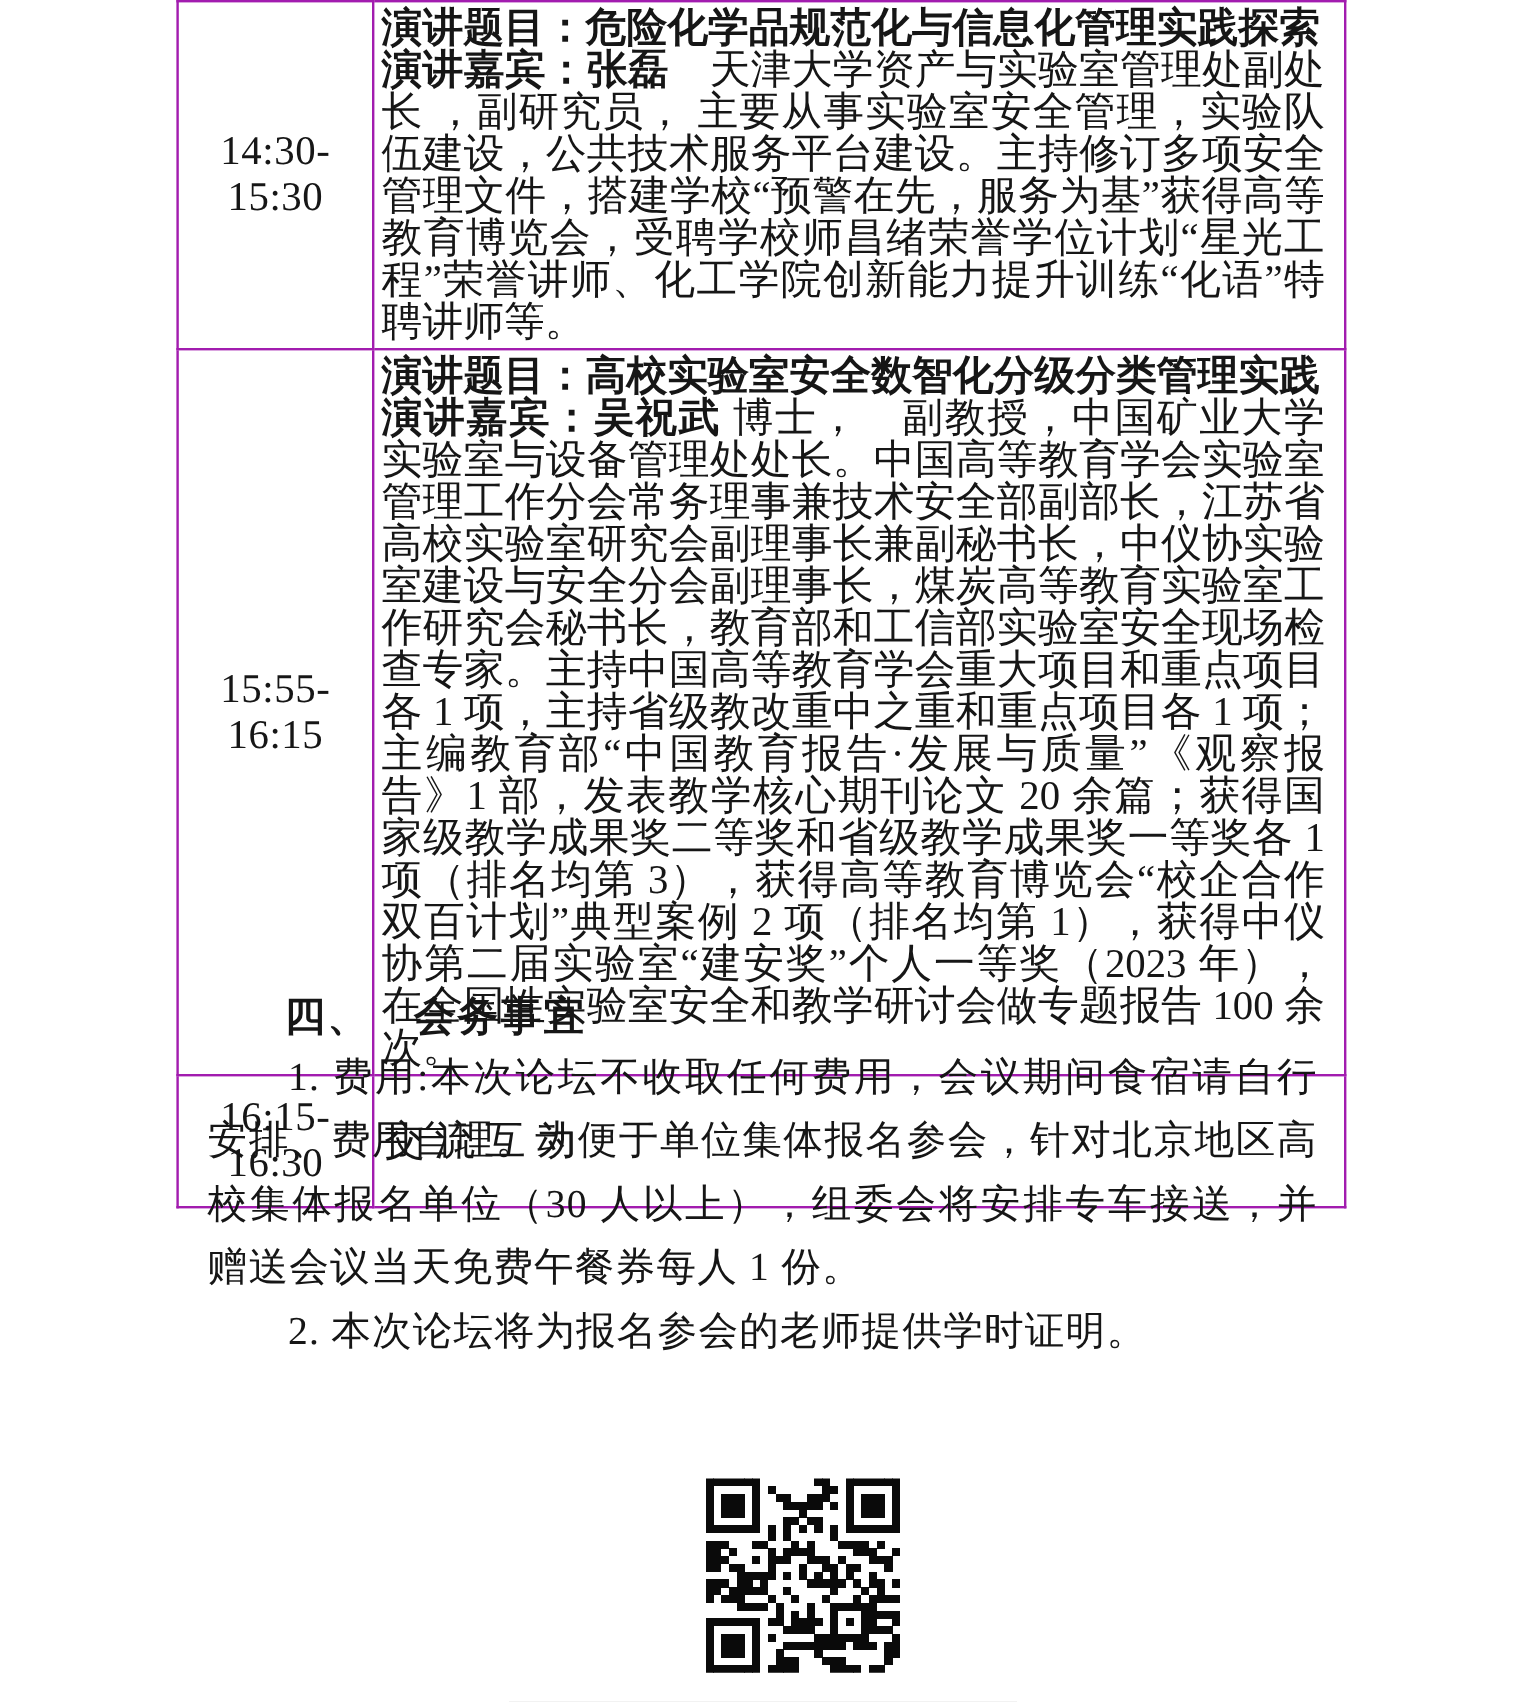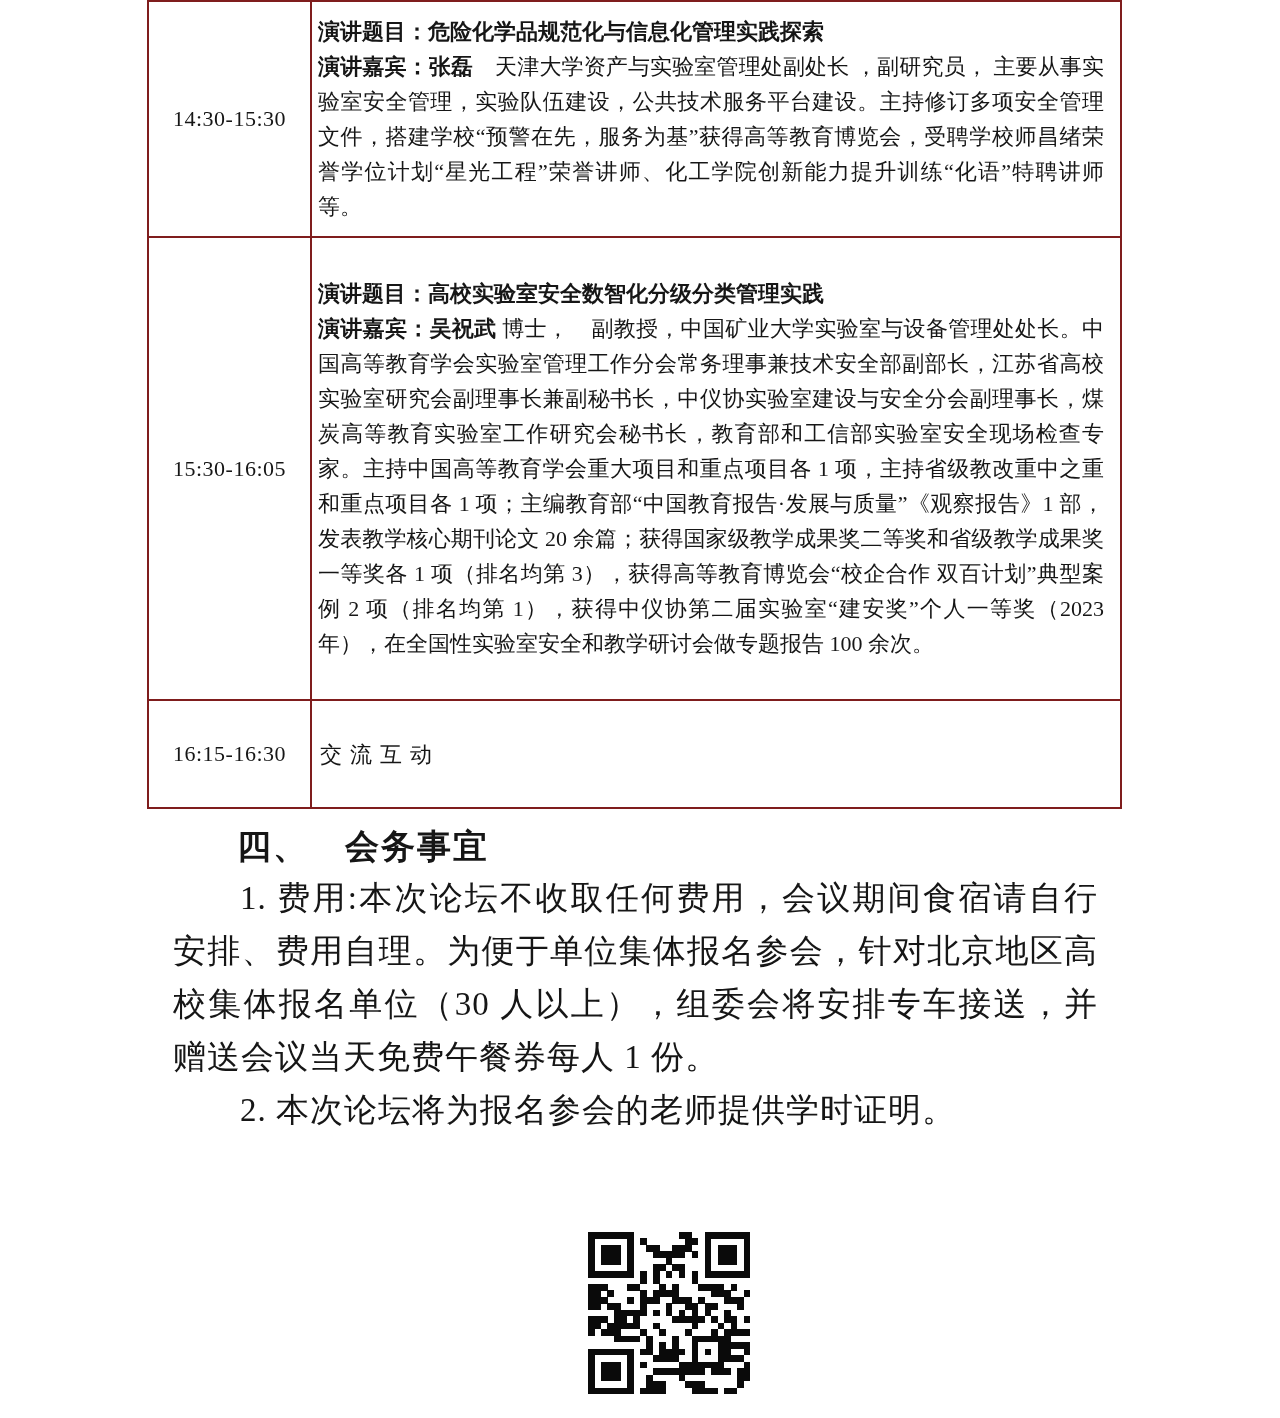--- a/index.html
+++ b/index.html
@@ -14,23 +14,23 @@
   }
 
   
   .schedule-table{
     position:absolute;left:147px;top:0;
     width:975px;
     border-collapse:collapse;
     table-layout:fixed;
   }
   .schedule-table td{
-    border:2px solid #7f1d1d;
+    border:2px solid #a21caf;
     vertical-align:middle;
-    font-size:22px;
+    font-size:34px;
     color:#161616;
   }
   .time-cell{
     width:163px;
     text-align:center;
     letter-spacing:0.5px;
     padding:16px 2px;
   }
   .content-cell{
     padding:4px 16px 4px 6px;
@@ -93,21 +93,21 @@
       </colgroup>
     <tbody>
       <tr class="row-1">
         <td class="time-cell">14:30-15:30</td>
         <td class="content-cell">
           <p class="bold-line"><span>演讲题目：</span><span>危险化学品规范化与信息化管理实践探索</span></p>
           <p><span class="bold-inline"><span>演讲嘉宾：</span><span>张磊</span></span><span>　天津大学资产与实验室管理处副处长 ，副研究员， 主要从事实验室安全管理，实验队伍建设，公共技术服务平台建设。主持修订多项安全管理文件，搭建学校“预警在先，服务为基”获得高等教育博览会，受聘学校师昌绪荣誉学位计划“星光工程”荣誉讲师、化工学院创新能力提升训练“化语”特聘讲师等。</span></p>
         </td>
       </tr>
       <tr class="row-2">
-        <td class="time-cell">15:30-16:05</td>
+        <td class="time-cell">15:55-16:15</td>
         <td class="content-cell">
           <p class="bold-line"><span>演讲题目：</span><span>高校实验室安全数智化分级分类管理实践</span></p>
           <p><span class="bold-inline"><span>演讲嘉宾：</span><span>吴祝武</span></span><span> 博士，　副教授，中国矿业大学实验室与设备管理处处长。中国高等教育学会实验室管理工作分会常务理事兼技术安全部副部长，江苏省高校实验室研究会副理事长兼副秘书长，中仪协实验室建设与安全分会副理事长，煤炭高等教育实验室工作研究会秘书长，教育部和工信部实验室安全现场检查专家。主持中国高等教育学会重大项目和重点项目各 1 项，主持省级教改重中之重和重点项目各 1 项；主编教育部“中国教育报告·发展与质量”《观察报告》1 部，发表教学核心期刊论文 20 余篇；获得国家级教学成果奖二等奖和省级教学成果奖一等奖各 1 项（排名均第 3），获得高等教育博览会“校企合作 双百计划”典型案例 2 项（排名均第 1），获得中仪协第二届实验室“建安奖”个人一等奖（2023 年），在全国性实验室安全和教学研讨会做专题报告 100 余次。</span></p>
         </td>
       </tr>
       <tr class="row-3">
         <td class="time-cell">16:15-16:30</td>
         <td class="content-cell plain-cell">交流互动</td>
       </tr>
     </tbody>

